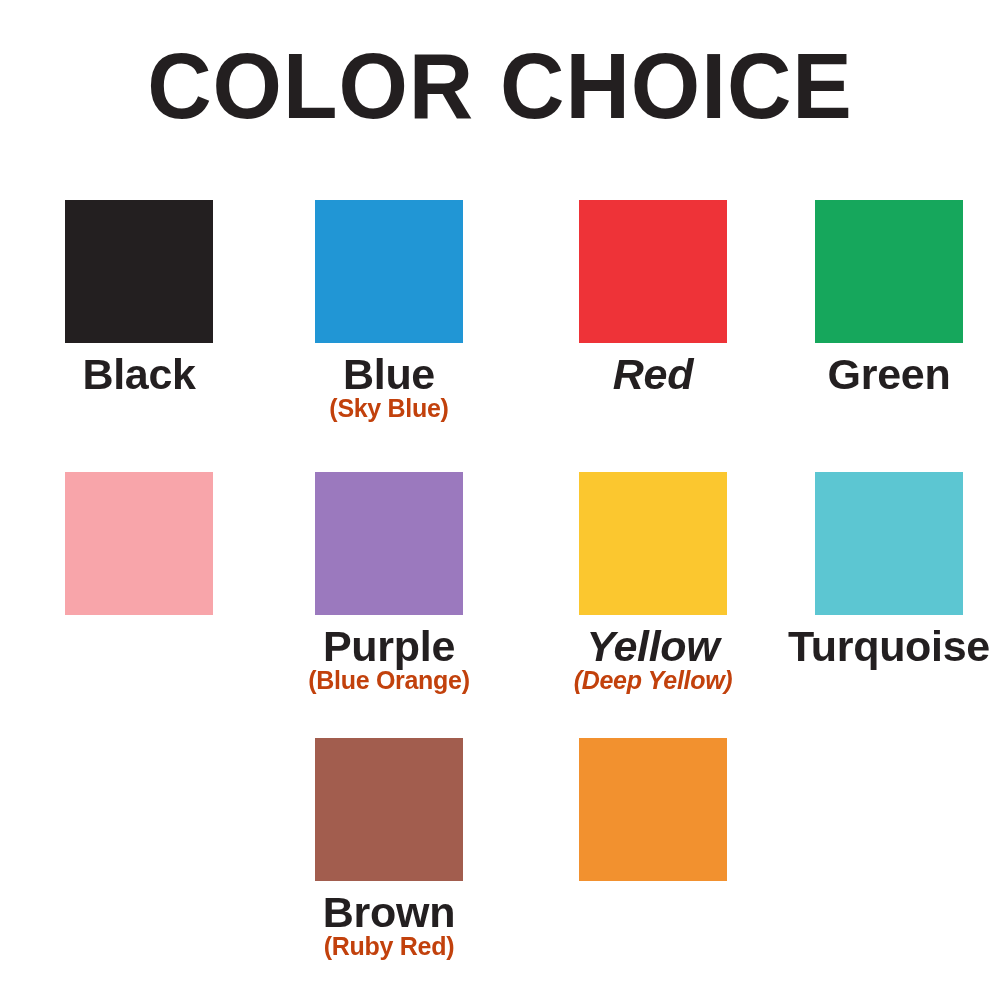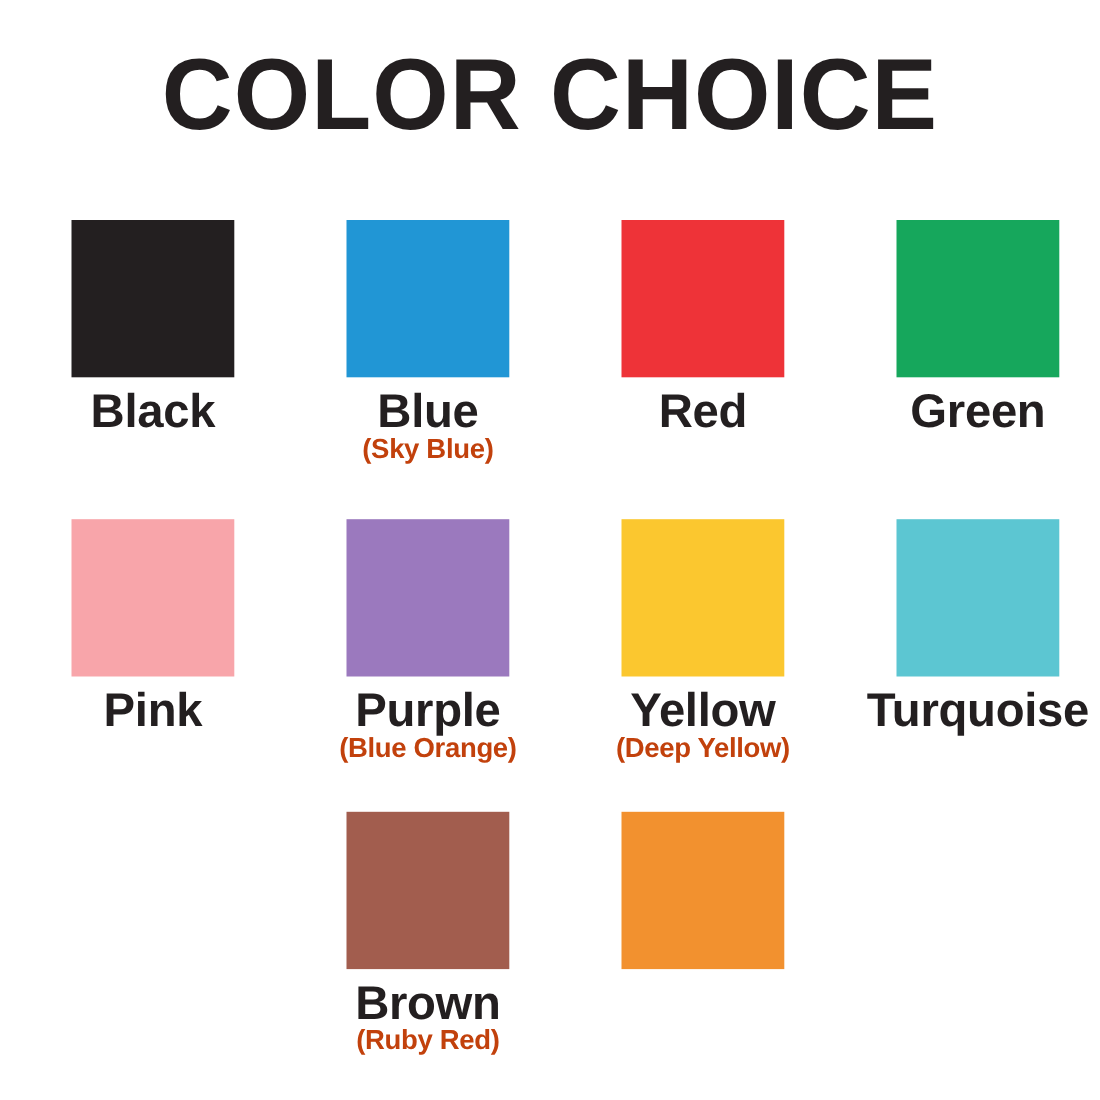--- a/index.html
+++ b/index.html
@@ -89,21 +89,21 @@
   }
 
   
   .row-1 { top: 200px; }
   .row-2 { top: 472px; }
   .row-3 { top: 738px; }
 
   
   .col-1 { left: 14px; }
   .col-2 { left: 264px; }
-  .col-3 { left: 514px; }
+  .col-3 { left: 528px; font-style: italic; }
   .col-4 { left: 764px; }
 </style>
 </head>
 <body>
 
 <div id="poster" style="background: rgb(255, 255, 255);">
 
   <div class="poster-title">COLOR CHOICE</div>
 
   <div class="swatch-grid">
@@ -127,21 +127,20 @@
     </div>
 
     <div class="swatch-cell row-1 col-4">
       <div class="swatch-chip" style="background-color: rgb(22, 167, 92);"></div>
       <div class="swatch-label">Green</div>
 
     </div>
 
     <div class="swatch-cell row-2 col-1">
       <div class="swatch-chip" style="background-color: rgb(248, 165, 170);"></div>
-      <div class="swatch-label">Pink</div>
 
     </div>
 
     <div class="swatch-cell row-2 col-2">
       <div class="swatch-chip" style="background-color: rgb(155, 121, 190);"></div>
       <div class="swatch-label">Purple</div>
       <div class="swatch-sublabel">(Blue Orange)</div>
     </div>
 
     <div class="swatch-cell row-2 col-3">

